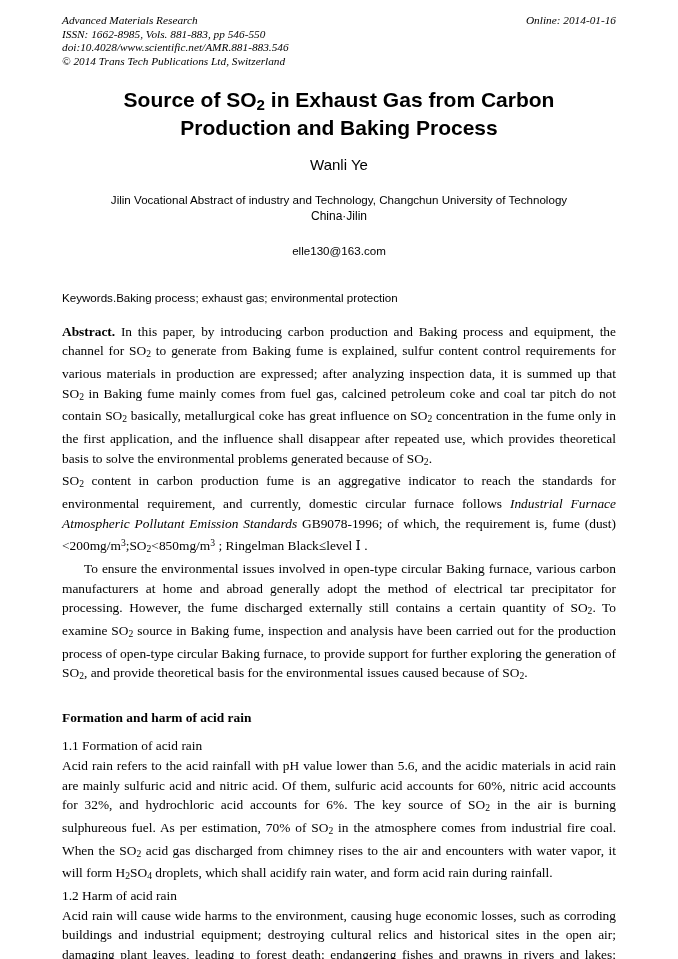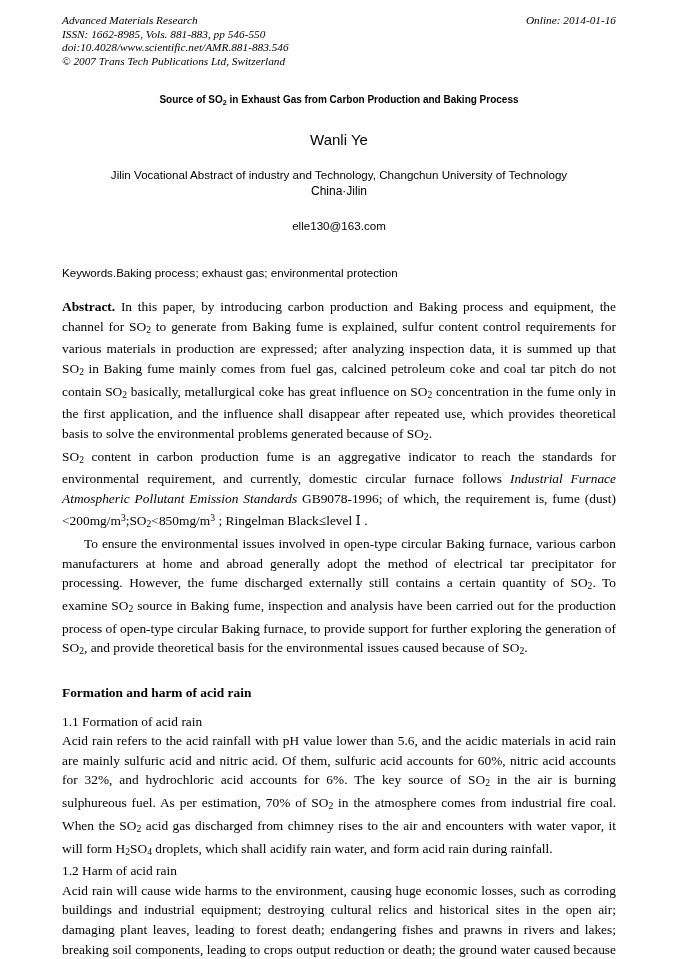--- a/index.html
+++ b/index.html
@@ -40,21 +40,21 @@
     font-size: 11.3px;
     line-height: 13.6px;
     white-space: nowrap;
   }
 
   
   .title-block { margin-top: 21px; text-align: center; }
   .paper-title {
     font-family: "Liberation Sans", "DejaVu Sans", sans-serif;
     font-weight: bold;
-    font-size: 10px;
+    font-size: 21px;
     line-height: 22px;
     margin: 16px auto;
     width: 500px;
   }
   .author {
     font-family: "Liberation Sans", "DejaVu Sans", sans-serif;
     font-size: 15px;
     line-height: 20px;
     margin-top: 13px;
   }
@@ -122,21 +122,21 @@
 </head>
 <body>
 
 <div class="page">
   <div class="content">
 
     <div class="journal-header">
       <div class="jh-line">Advanced Materials Research</div>
       <div class="jh-line">ISSN: 1662-8985, Vols. 881-883, pp 546-550</div>
       <div class="jh-line">doi:10.4028/www.scientific.net/AMR.881-883.546</div>
-      <div class="jh-line">© 2007 Trans Tech Publications Ltd, Switzerland</div>
+      <div class="jh-line">© 2014 Trans Tech Publications Ltd, Switzerland</div>
       <div class="online-date">Online: 2014-01-16</div>
     </div>
 
     <div class="title-block">
       <h1 class="paper-title"><span>Source of SO</span><sub>2</sub><span> in Exhaust Gas from Carbon Production and Baking Process</span></h1>
       <div class="author">Wanli Ye</div>
       <div class="affiliation">Jilin Vocational Abstract of industry and Technology, Changchun University of Technology</div>
       <div class="location">China·Jilin</div>
       <div class="email">elle130@163.com</div>
     </div>

